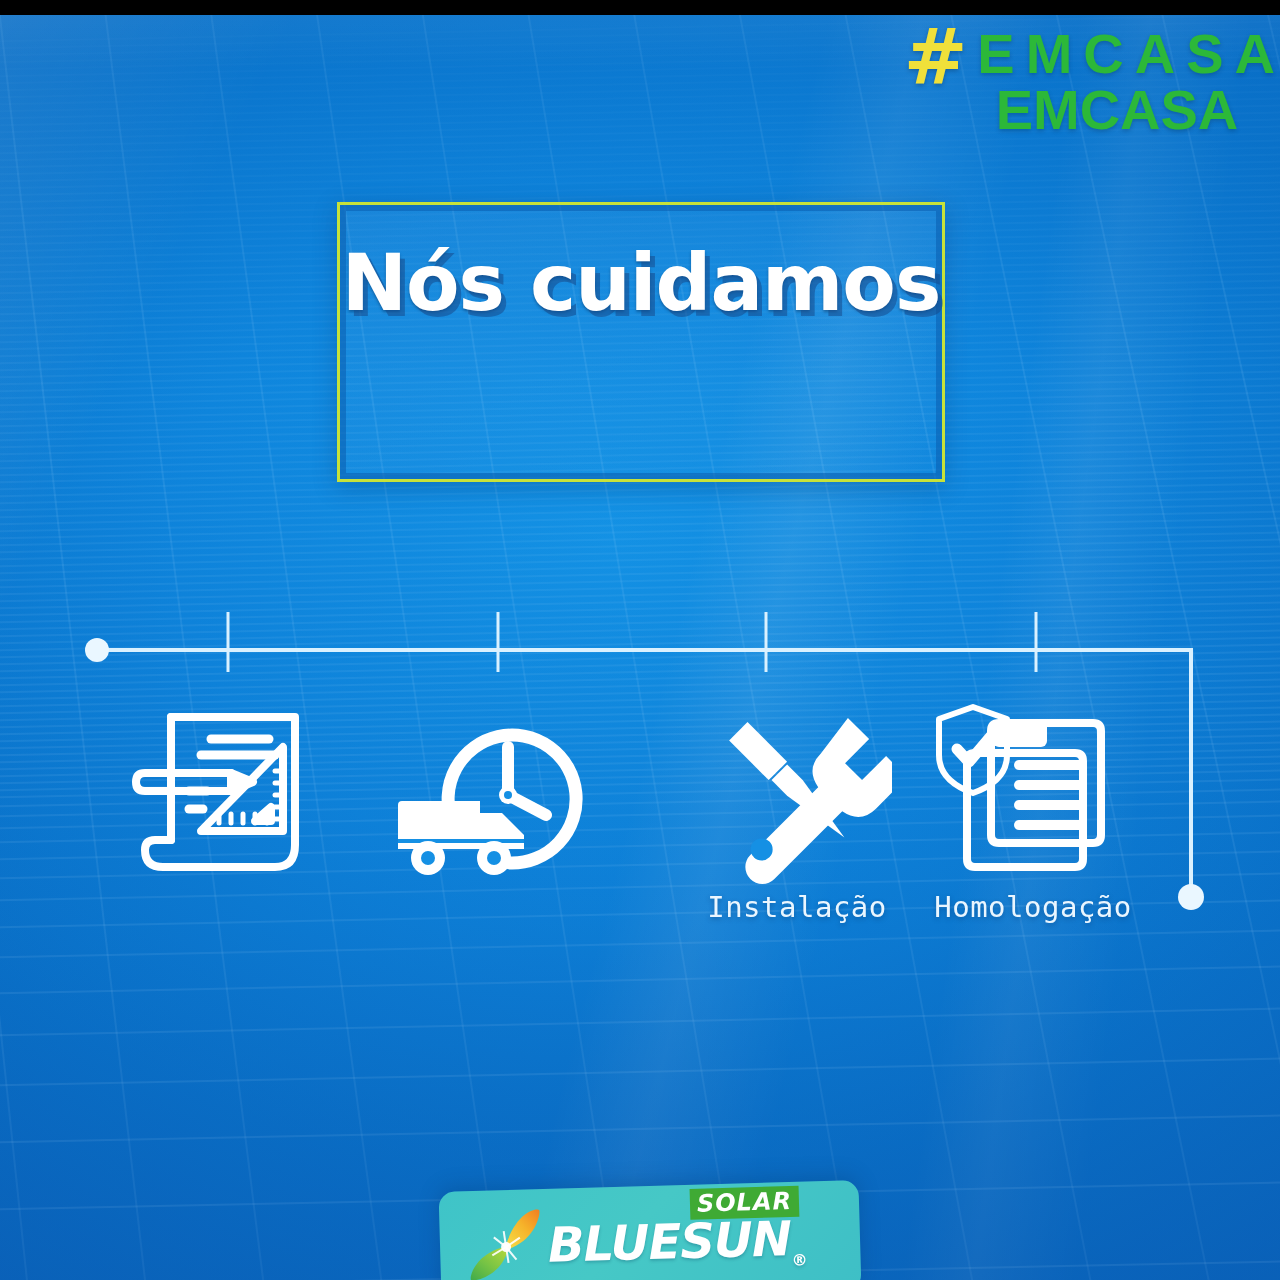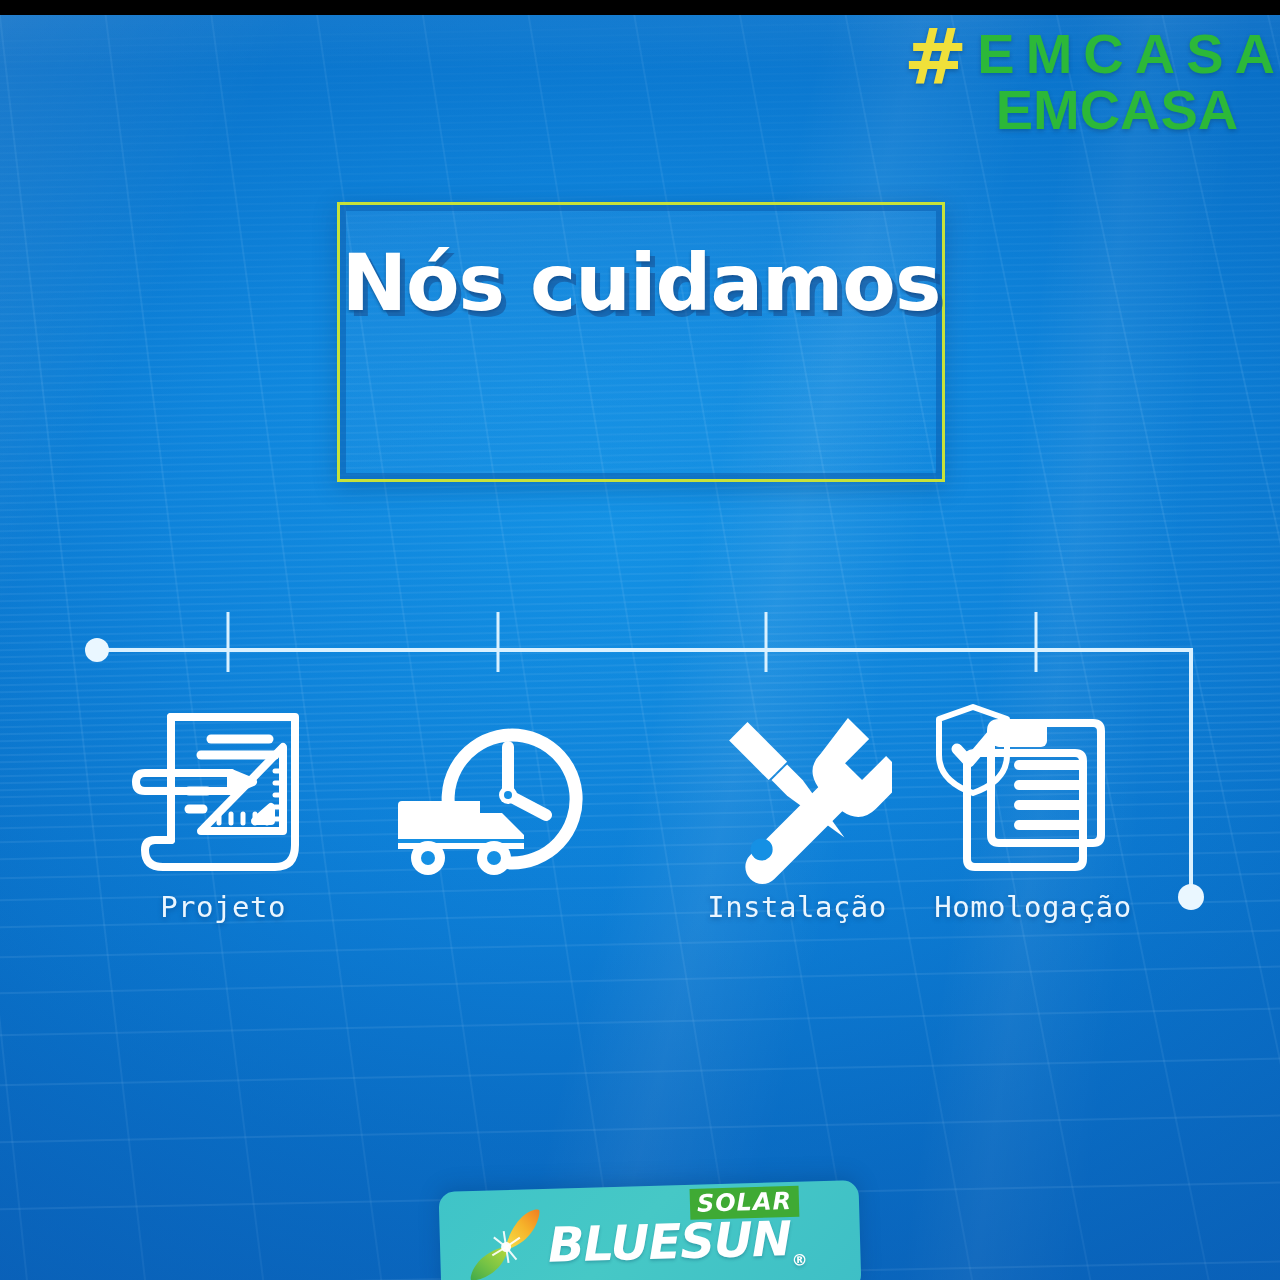--- a/index.html
+++ b/index.html
@@ -360,21 +360,20 @@
             <path d="M132 128 v-9"></path>
               <path d="M144 128 v-9"></path>
             <path d="M152 124 h9"></path>
               <path d="M152 112 h9"></path>
               <path d="M152 100 h9"></path>
             <path d="M152 88 h9"></path>
               <path d="M152 76 h9"></path>
           </g>
         </svg>
       </div>
-      <div class="label">Projeto</div>
     </div>
 
     <div class="step s2">
       <div class="icon">
         <svg width="210" height="190" viewBox="0 0 210 190" fill="none">
 
           <path d="M62 126 A64 64 0 1 1 120 168" stroke="#fff" stroke-width="13" stroke-linecap="round" fill="none"></path>
 
           <path d="M118 100 L118 52" stroke="#fff" stroke-width="12" stroke-linecap="round"></path>
           <path d="M118 100 L156 120" stroke="#fff" stroke-width="12" stroke-linecap="round"></path>

